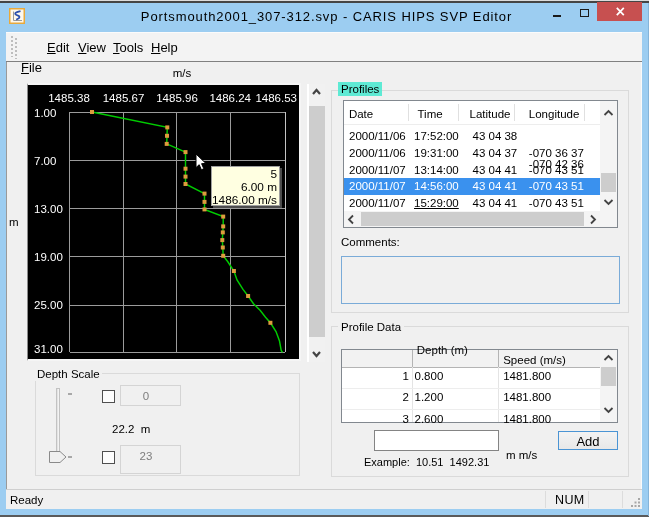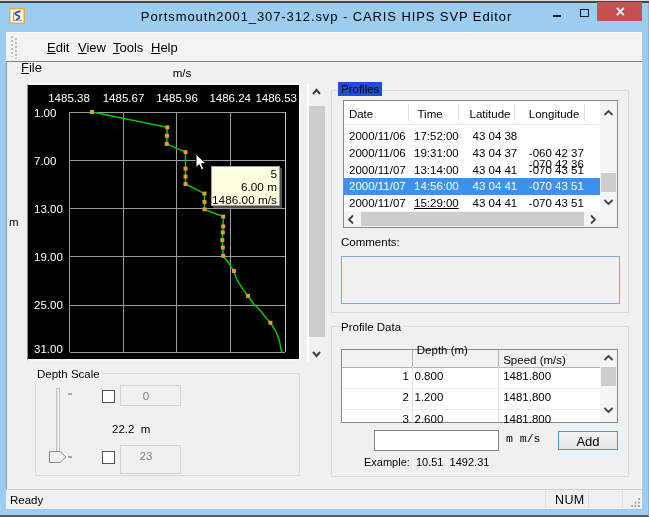--- a/index.html
+++ b/index.html
@@ -142,40 +142,40 @@
 <div class="a" style="left:102px;top:390px;width:13px;height:13px;border:1px solid #4f4f4f;background:#fdfdfd;box-sizing:border-box;"></div>
 <div class="a" style="left:120px;top:385px;width:61px;height:21px;border:1px solid #d4d4d4;background:#f0f0f0;box-sizing:border-box;">
     <div class="t12" style="color:#7d7d7d;text-align:center;padding:3px 9px 0 0;">0</div>
   </div>
 <div class="a t12" style="left:112px;top:422px;">22.2&nbsp;&nbsp;m</div>
 <div class="a" style="left:102px;top:451px;width:13px;height:13px;border:1px solid #4f4f4f;background:#fdfdfd;box-sizing:border-box;"></div>
 <div class="a" style="left:120px;top:445px;width:61px;height:29px;border:1px solid #d4d4d4;background:#f0f0f0;box-sizing:border-box;">
     <div class="t12" style="color:#7d7d7d;text-align:center;padding:3px 9px 0 0;">23</div>
   </div>
 <div class="a" style="left:331px;top:90px;width:298px;height:223px;border:1px solid #dadada;box-sizing:border-box;"></div>
-<div class="a t12" style="left:338px;top:82px;background:#1d4ed8;padding:0 3px;">Profiles</div>
+<div class="a t12" style="left:338px;top:82px;background:#5eead4;padding:0 3px;">Profiles</div>
 <div class="a" style="left:343px;top:100px;width:275px;height:128px;border:1px solid #82888f;background:#fff;box-sizing:border-box;"></div>
 <div class="a t12" style="left:348.9px;top:107px;">Date</div>
 <div class="a t12" style="left:417.5px;top:107px;">Time</div>
 <div class="a t12" style="left:469.5px;top:107px;">Latitude</div>
 <div class="a t12" style="left:528.8px;top:107px;">Longitude</div>
 <div class="a" style="left:408px;top:104px;width:1px;height:17px;background:#e0e0e0;"></div>
 <div class="a" style="left:458px;top:104px;width:1px;height:17px;background:#e0e0e0;"></div>
 <div class="a" style="left:513.5px;top:104px;width:1px;height:17px;background:#e0e0e0;"></div>
 <div class="a" style="left:583.5px;top:104px;width:1px;height:17px;background:#e0e0e0;"></div>
 <div class="a" style="left:344px;top:124px;width:256px;height:1px;background:#ededed;"></div>
 <div class="a" style="left:344px;top:178px;width:256px;height:17px;background:#3a91ee;"></div>
 <div class="a t12" style="left:349px;top:129.0px;color:#000;">2000/11/06</div>
 <div class="a t12" style="left:414px;top:129.0px;color:#000;">17:52:00</div>
 <div class="a t12" style="left:472.5px;top:129.0px;color:#000;">43 04 38</div>
 <div class="a t12" style="left:528.8px;top:129.0px;color:#000;margin-top:28px;">-070 42 36</div>
 <div class="a t12" style="left:349px;top:145.8px;color:#000;">2000/11/06</div>
 <div class="a t12" style="left:414px;top:145.8px;color:#000;">19:31:00</div>
 <div class="a t12" style="left:472.5px;top:145.8px;color:#000;">43 04 37</div>
-<div class="a t12" style="left:528.8px;top:145.8px;color:#000;">-060 42 37</div>
+<div class="a t12" style="left:528.8px;top:145.8px;color:#000;">-070 36 37</div>
 <div class="a t12" style="left:349px;top:162.6px;color:#000;">2000/11/07</div>
 <div class="a t12" style="left:414px;top:162.6px;color:#000;">13:14:00</div>
 <div class="a t12" style="left:472.5px;top:162.6px;color:#000;">43 04 41</div>
 <div class="a t12" style="left:528.8px;top:162.6px;color:#000;">-070 43 51</div>
 <div class="a t12" style="left:349px;top:179.4px;color:#fff;">2000/11/07</div>
 <div class="a t12" style="left:414px;top:179.4px;color:#fff;">14:56:00</div>
 <div class="a t12" style="left:472.5px;top:179.4px;color:#fff;">43 04 41</div>
 <div class="a t12" style="left:528.8px;top:179.4px;color:#fff;">-070 43 51</div>
 <div class="a t12" style="left:349px;top:196.2px;color:#000;">2000/11/07</div>
 <div class="a t12" style="left:414px;top:196.2px;color:#000;text-decoration:underline;">15:29:00</div>
@@ -235,21 +235,21 @@
     <svg width="11" height="8" viewBox="0 0 11 8">
       <path d="M1.5 6 L5.5 2 L9.5 6" stroke="#444444" stroke-width="1.8" fill="none"></path>
     </svg>
   </div>
 <div class="a" style="left:603px;top:406px;">
     <svg width="11" height="8" viewBox="0 0 11 8">
       <path d="M1.5 2 L5.5 6 L9.5 2" stroke="#444444" stroke-width="1.8" fill="none"></path>
     </svg>
   </div>
 <div class="a" style="left:374px;top:430px;width:125px;height:21px;border:1px solid #848484;background:#fff;box-sizing:border-box;"></div>
-<div class="a t12" style="left:506px;top:432px;font-family:Liberation Mono, monospace;">m m/s</div>
+<div class="a t12" style="left:506px;top:448px;">m m/s</div>
 <div class="a" style="left:558px;top:431px;width:60px;height:19px;border:1px solid #4a94d4;background:linear-gradient(#f3f3f3,#e8e8e8);box-sizing:border-box;text-align:center;">
 <div class="t13" style="margin-top:2px;">Add</div>
   </div>
 <div class="a" style="left:364px;top:454.5px;font-size:11px;color:#000;line-height:14px;white-space:nowrap;">Example: &nbsp;10.51 &nbsp;1492.31</div>
 <div class="a" style="left:6px;top:489px;width:636px;height:1px;background:#cfcfcf;"></div>
 <div class="a" style="left:6px;top:490px;width:636px;height:19px;background:#f0f0f0;"></div>
 <div class="a t12" style="left:10px;top:493px;">Ready</div>
 <div class="a" style="left:545px;top:491px;width:1px;height:17px;background:#dcdcdc;"></div>
 <div class="a" style="left:588px;top:491px;width:1px;height:17px;background:#dcdcdc;"></div>
 <div class="a" style="left:622px;top:491px;width:1px;height:17px;background:#dcdcdc;"></div>

